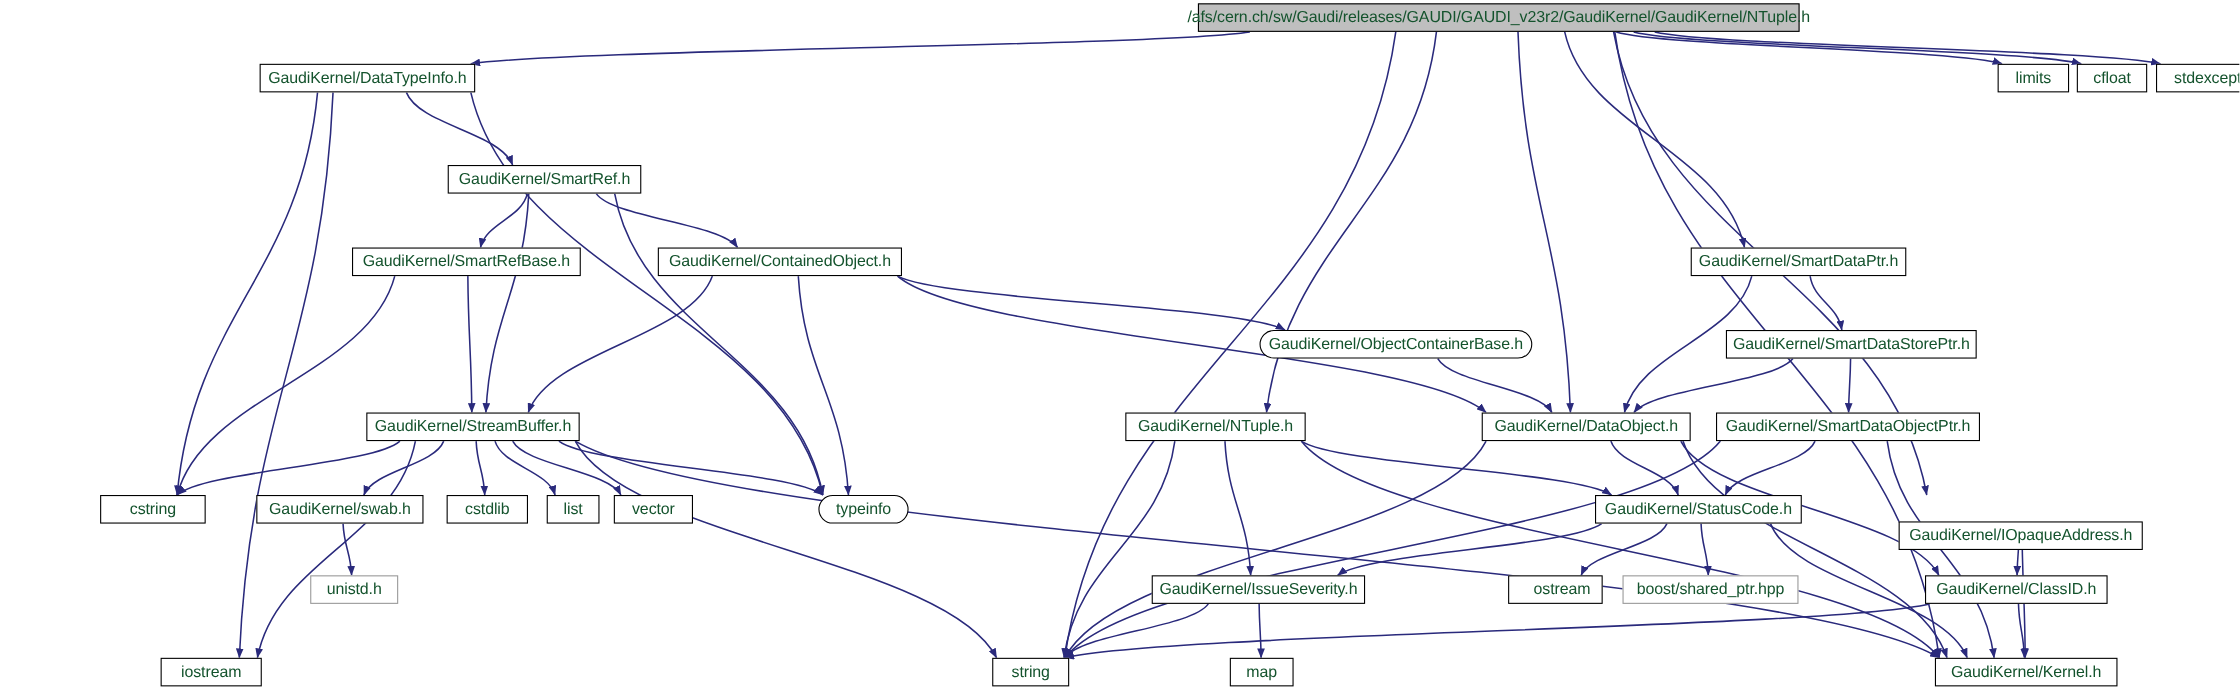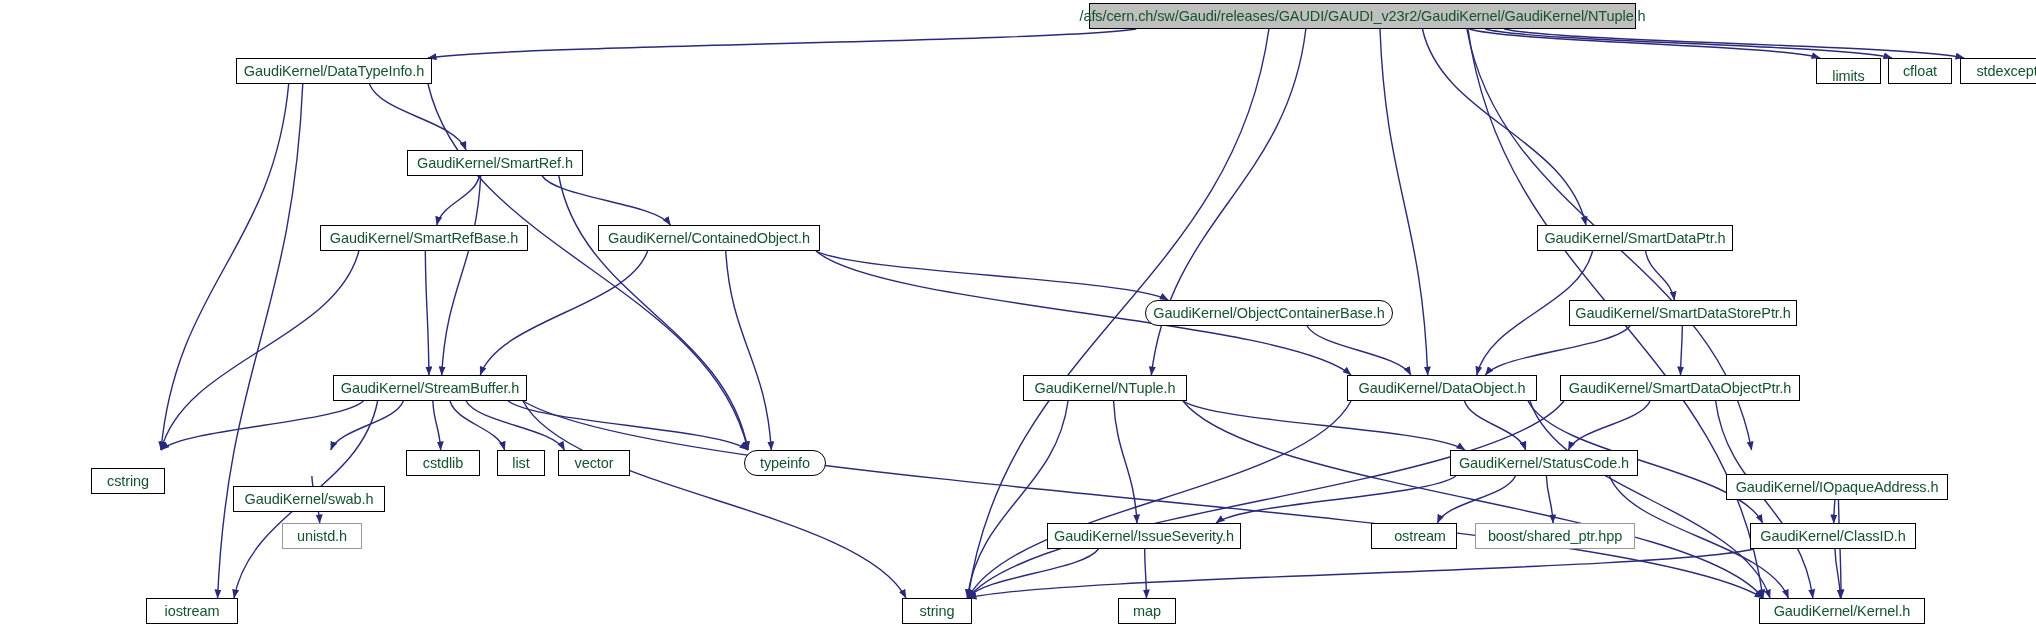--- a/index.html
+++ b/index.html
@@ -119,21 +119,21 @@
       <path d="M1838.1,476 C1838.4599999999998,530.9 1840.74,543.1 1841.1,598" fill="none" stroke="#2a2a7c" stroke-width="1.4" marker-end="url(#ah)"></path>
       <path d="M1098.46,549 C1082.8048000000001,571.05 983.6552,575.95 968,598" fill="none" stroke="#2a2a7c" stroke-width="1.4" marker-end="url(#ah)"></path>
       <path d="M1144.66,549 C1144.876,571.05 1146.2440000000001,575.95 1146.46,598" fill="none" stroke="#2a2a7c" stroke-width="1.4" marker-end="url(#ah)"></path>
       <path d="M1834.98,549 C1835.628,571.05 1839.7320000000002,575.95 1840.38,598" fill="none" stroke="#2a2a7c" stroke-width="1.4" marker-end="url(#ah)"></path>
       <path d="M1754,549 C1659.68,571.05 1062.32,575.95 968,598" fill="none" stroke="#2a2a7c" stroke-width="1.4" marker-end="url(#ah)"></path>
     </svg>
   <div id="node-layer">
       <div class="node root" style="left: 1089px; top: 3px; width: 547px; height: 26px;">
         <span class="node-label">/afs/cern.ch/sw/Gaudi/releases/GAUDI/GAUDI_v23r2/GaudiKernel/GaudiKernel/NTuple.h</span>
       </div>
-      <div class="node" style="left: 1816px; top: 58px; width: 65px; height: 26px; align-items: flex-end;">
+      <div class="node" style="left: 1816px; top: 58px; width: 65px; height: 26px;">
         <span class="node-label">limits</span>
       </div>
       <div class="node" style="left: 1888px; top: 58px; width: 64px; height: 26px;">
         <span class="node-label">cfloat</span>
       </div>
       <div class="node" style="left: 1960px; top: 58px; width: 94px; height: 26px;">
         <span class="node-label">stdexcept</span>
       </div>
       <div class="node" style="left: 236px; top: 58px; width: 196px; height: 26px;">
         <span class="node-label">GaudiKernel/DataTypeInfo.h</span>
@@ -161,24 +161,24 @@
       </div>
       <div class="node" style="left: 1347px; top: 375px; width: 190px; height: 26px;">
         <span class="node-label">GaudiKernel/DataObject.h</span>
       </div>
       <div class="node" style="left: 1560px; top: 375px; width: 240px; height: 26px;">
         <span class="node-label">GaudiKernel/SmartDataObjectPtr.h</span>
       </div>
       <div class="node" style="left: 333px; top: 375px; width: 194px; height: 26px;">
         <span class="node-label">GaudiKernel/StreamBuffer.h</span>
       </div>
-      <div class="node" style="left: 91px; top: 468px; width: 74px; height: 26px;">
+      <div class="node" style="left: 91px; top: 450px; width: 96px; height: 26px;">
         <span class="node-label">cstring</span>
       </div>
-      <div class="node" style="left: 233px; top: 450px; width: 152px; height: 26px; margin-top: 36px;">
+      <div class="node" style="left: 233px; top: 450px; width: 152px; height: 26px;">
         <span class="node-label">GaudiKernel/swab.h</span>
       </div>
       <div class="node" style="left: 406px; top: 450px; width: 74px; height: 26px;">
         <span class="node-label">cstdlib</span>
       </div>
       <div class="node" style="left: 497px; top: 450px; width: 48px; height: 26px;">
         <span class="node-label">list</span>
       </div>
       <div class="node" style="left: 558px; top: 450px; width: 72px; height: 26px;">
         <span class="node-label">vector</span>

